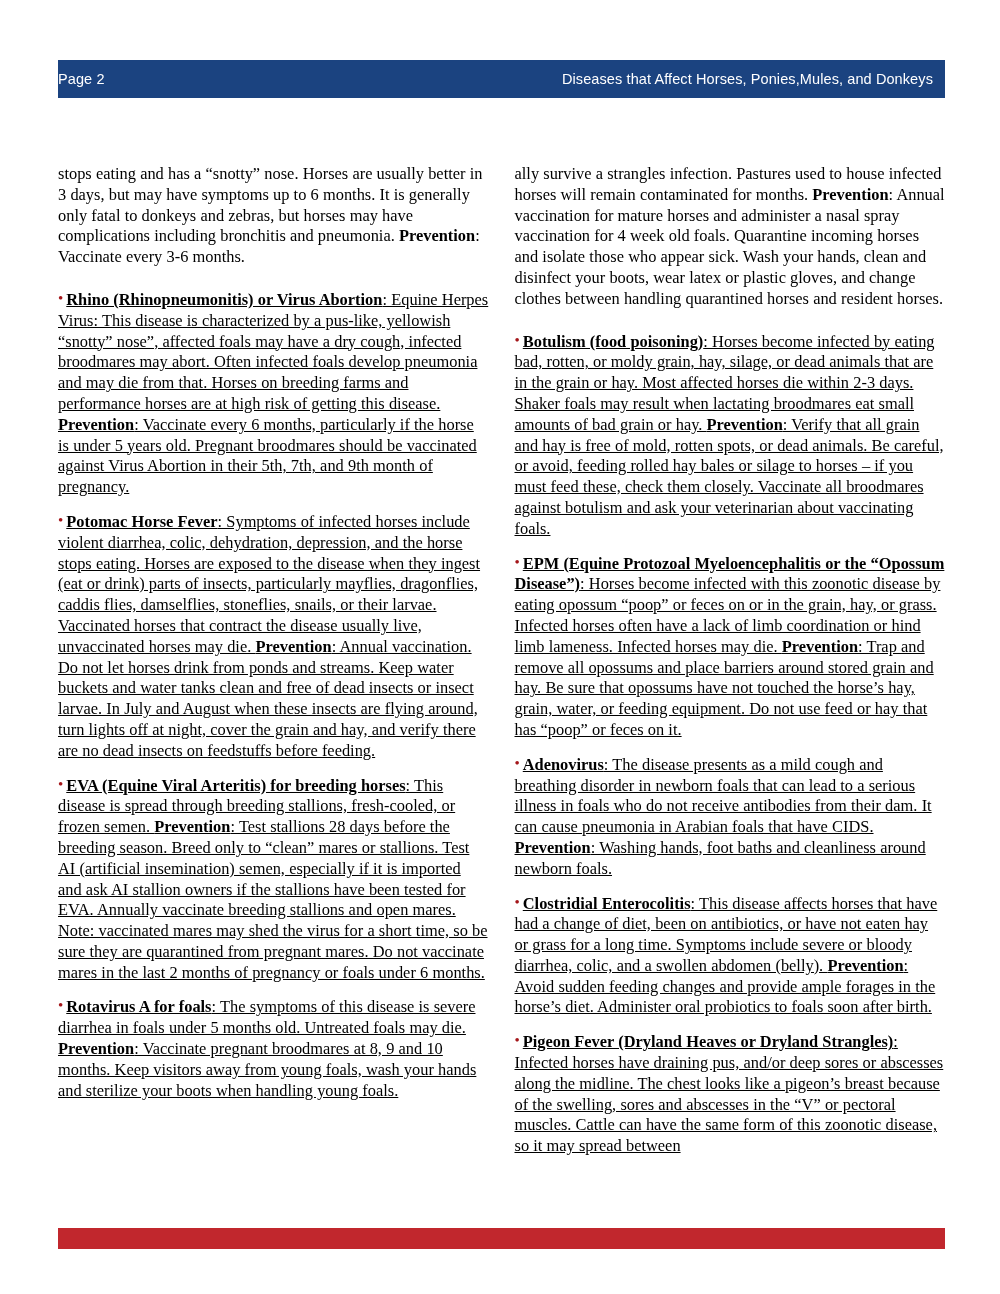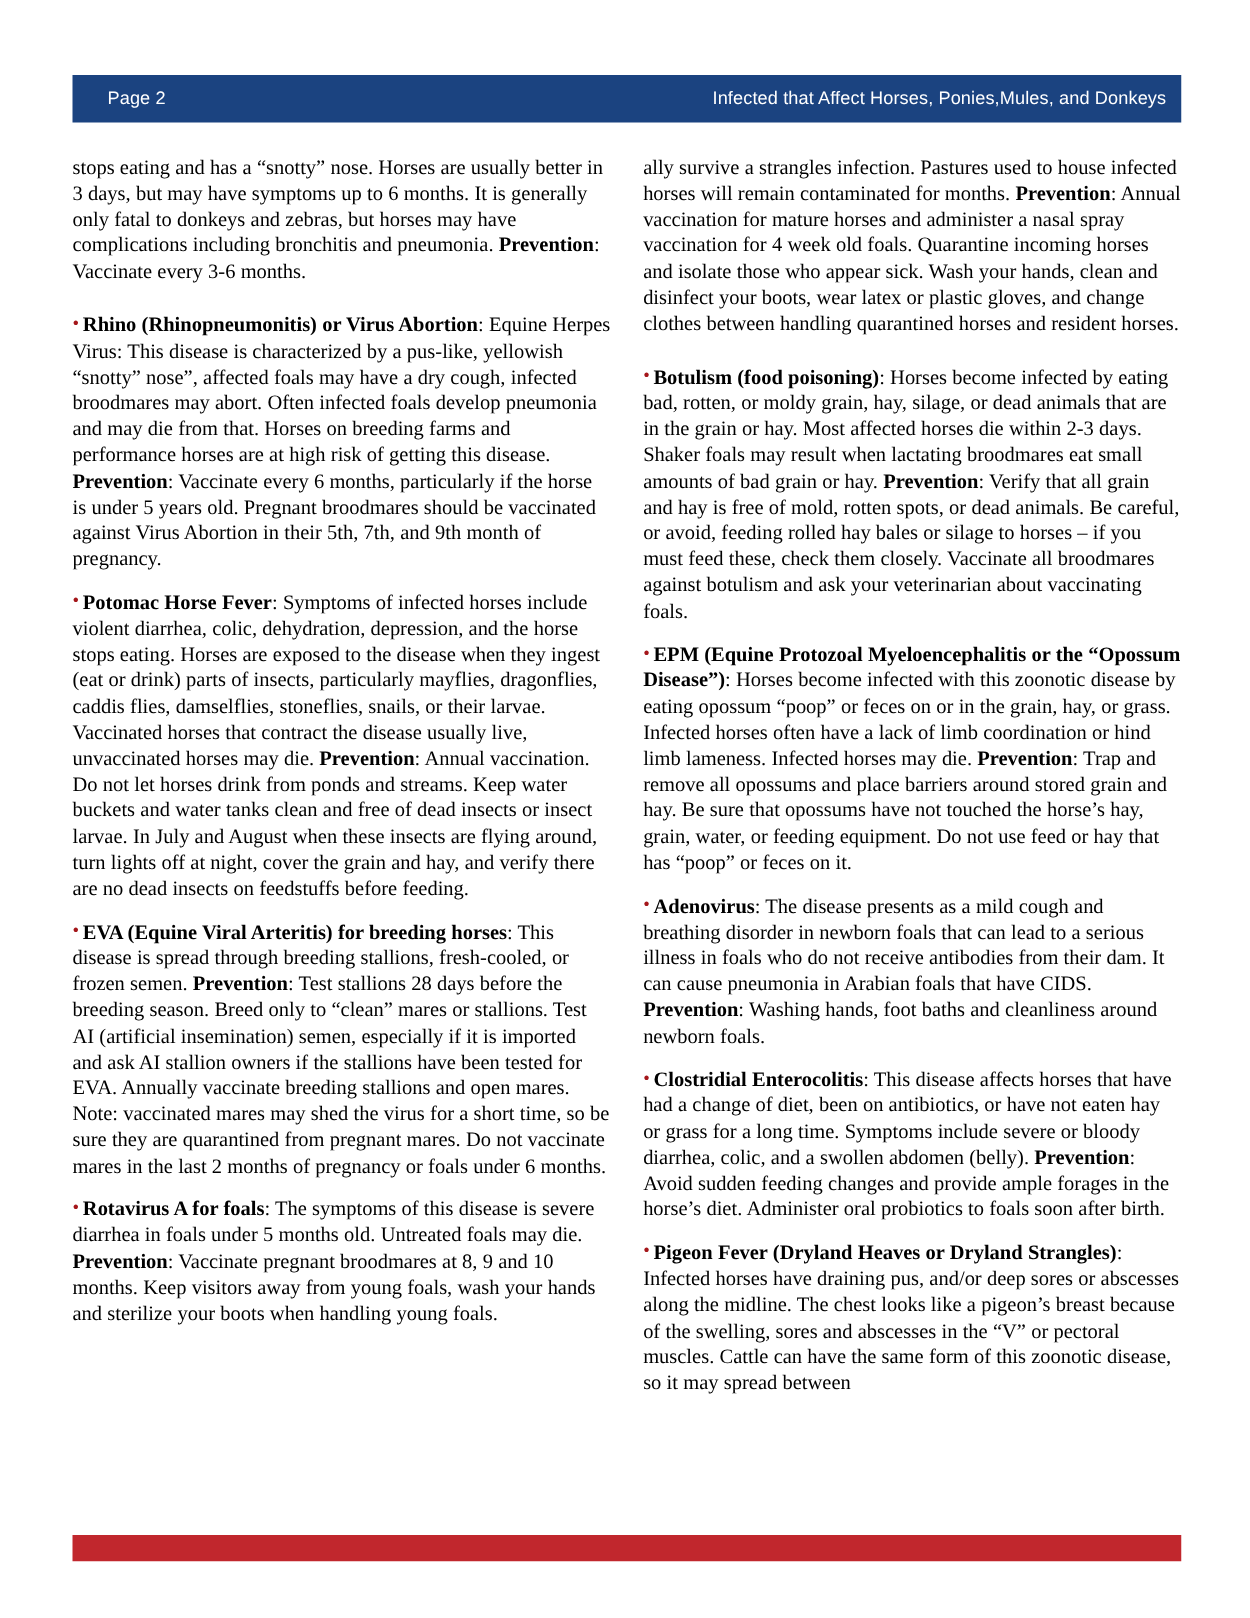--- a/index.html
+++ b/index.html
@@ -21,21 +21,21 @@
     position: absolute;
     left: 58px;
     top: 60px;
     width: 887px;
     height: 38px;
     background: #1b4380;
     display: flex;
     align-items: center;
     justify-content: space-between;
     box-sizing: border-box;
-    padding: 0 12px 0 28px;
+    padding: 0 12px 0 0;
   }
   .header-page {
     color: #ffffff;
     font-family: "Liberation Sans", "DejaVu Sans", sans-serif;
     font-size: 14.5px;
     letter-spacing: 0.1px;
     white-space: nowrap;
   }
   .header-title {
     color: #ffffff;
@@ -62,25 +62,26 @@
 
   
   .para {
     font-size: 16.4px;
     line-height: 1.268;
     text-align: left;
     margin: 0 0 14px 0;
     hyphens: manual;
     word-spacing: 0.1px;
   }
-  .para.lead  { margin-bottom: 22px; }
+  .para.lead  { margin-bottom: 22px; margin-top: 40px; }
 
   .bullet-para {
     position: relative;
     padding-left: 0;
+    text-decoration: underline;
   }
   .bullet-dot {
     color: #a4161a;
     font-size: 15px;
     line-height: 1;
     display: inline-block;
     transform: translateY(-2px);
     margin-right: 3px;
   }
   .bold { font-weight: bold; }
@@ -93,21 +94,21 @@
     width: 887px;
     height: 21px;
     background: #c1272d;
   }
 </style>
 </head>
 <body>
 
 <div class="header-band" style="background: rgb(27, 67, 128);">
   <span class="header-page">Page 2</span>
-  <span class="header-title">Infected that Affect Horses, Ponies,Mules, and Donkeys</span>
+  <span class="header-title">Diseases that Affect Horses, Ponies,Mules, and Donkeys</span>
 </div>
 
 <div class="content">
   <div class="column" id="col-left">
       <div class="para lead"><span>stops eating and has a “snotty” nose.  Horses are usually better in 3 days, but may have symptoms up to 6 months.  It is generally only fatal to donkeys and zebras, but horses may have complications including bronchitis and pneumonia.  </span><span class="bold">Prevention</span><span>:  Vaccinate every 3-6 months.</span></div>
       <div class="para bullet-para"><span class="bullet-dot" style="color: rgb(164, 22, 26);">•</span><span class="bold">Rhino (Rhinopneumonitis) or Virus Abortion</span><span>: Equine Herpes Virus:  This disease is characterized by a pus-like, yellowish “snotty” nose”, affected foals may have a dry cough, infected broodmares may abort.  Often infected foals develop pneumonia and may die from that. Horses on breeding farms and performance horses are at high risk of getting this disease. </span><span class="bold">Prevention</span><span>:  Vaccinate every 6 months, particularly if the horse is under 5 years old.  Pregnant broodmares should be vaccinated against Virus Abortion in their 5th, 7th, and 9th month of pregnancy.</span></div>
       <div class="para bullet-para"><span class="bullet-dot" style="color: rgb(164, 22, 26);">•</span><span class="bold">Potomac Horse Fever</span><span>:  Symptoms of infected horses include violent diarrhea, colic, dehydration, depression, and the horse stops eating.  Horses are exposed to the disease when they ingest (eat or drink) parts of insects, particularly mayflies, dragonflies, caddis flies, damselflies, stoneflies, snails, or their larvae.  Vaccinated horses that contract the disease usually live, unvaccinated horses may die.  </span><span class="bold">Prevention</span><span>:  Annual vaccination.  Do not let horses drink from ponds and streams.  Keep water buckets and water tanks clean and free of dead insects or insect larvae.  In July and August when these insects are flying around, turn lights off at night, cover the grain and hay, and verify there are no dead insects on feedstuffs before feeding.</span></div>
       <div class="para bullet-para"><span class="bullet-dot" style="color: rgb(164, 22, 26);">•</span><span class="bold">EVA (Equine Viral Arteritis) for breeding horses</span><span>:  This disease is spread through breeding stallions, fresh-cooled, or frozen semen.  </span><span class="bold">Prevention</span><span>:  Test stallions 28 days before the breeding season.  Breed only to “clean” mares or stallions.  Test AI (artificial insemination) semen, especially if it is imported and ask AI stallion owners if the stallions have been tested for EVA.  Annually vaccinate breeding stallions and open mares.  Note:  vaccinated mares may shed the virus for a short time, so be sure they are quarantined from pregnant mares.  Do not vaccinate mares in the last 2 months of pregnancy or foals under 6 months.</span></div>
       <div class="para bullet-para"><span class="bullet-dot" style="color: rgb(164, 22, 26);">•</span><span class="bold">Rotavirus A for foals</span><span>:  The symptoms of this disease is severe diarrhea in foals under 5 months old.  Untreated foals may die.  </span><span class="bold">Prevention</span><span>:  Vaccinate pregnant broodmares at 8, 9 and 10 months.  Keep visitors away from young foals, wash your hands and sterilize your boots when handling young foals.</span></div>
     </div>

